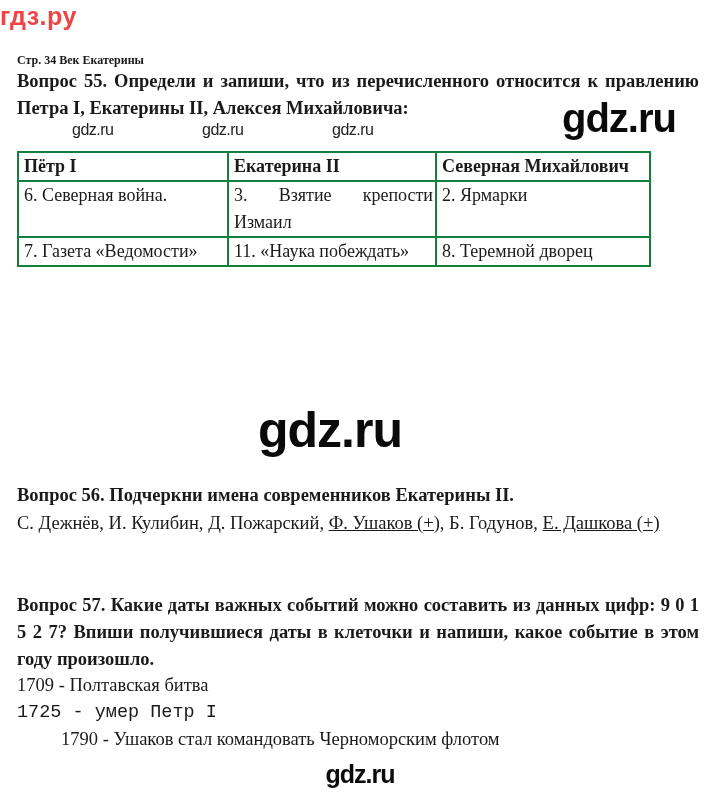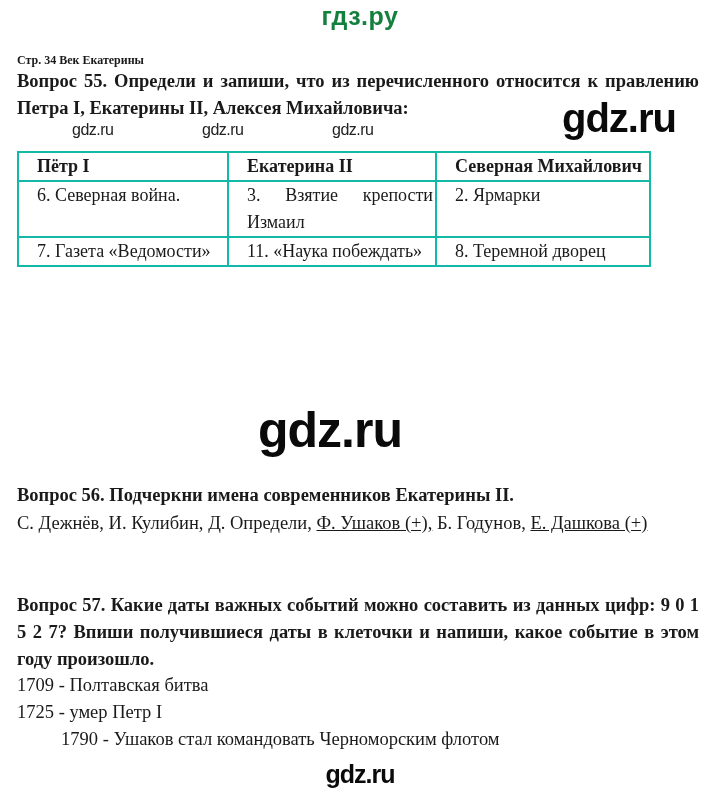--- a/index.html
+++ b/index.html
@@ -13,25 +13,25 @@
       position: relative;
       overflow: hidden;
       color: #1a1a1a;
       font-family: "Liberation Serif", serif;
     }
     .site-header {
       position: absolute;
       top: 2px;
       left: 0;
       width: 720px;
-      text-align: center;
+      text-align: left;
       font-family: "Liberation Sans", sans-serif;
       font-weight: bold;
       font-size: 25px;
-      color: #15803d;
+      color: #ef4444;
       letter-spacing: 0.5px;
     }
     .page-title {
       position: absolute;
       top: 53px;
       left: 17px;
       font-weight: bold;
       font-size: 12px;
     }
     .q-text {
@@ -71,22 +71,22 @@
       width: 632px;
       border-collapse: collapse;
       table-layout: fixed;
       font-size: 18px;
       line-height: 27px;
     }
     table.answers col.c1 { width: 210px; }
     table.answers col.c2 { width: 208px; }
     table.answers col.c3 { width: 214px; }
     table.answers th, table.answers td {
-      border: 2px solid #14b8a6;
-      padding: 0 2px 0 18px;
+      border: 2px solid #15803d;
+      padding: 0 2px 0 5px;
       vertical-align: top;
       text-align: justify;
       text-align-last: left;
     }
     table.answers th {
       font-weight: bold;
       text-align: left;
       height: 27px;
     }
     tr.r1 td { height: 54px; }
@@ -99,21 +99,21 @@
     .q56-body { top: 510px; font-weight: normal; }
     .q56-body u { text-decoration: underline; }
     .q57 { top: 592px; }
     .answer-line {
       position: absolute;
       left: 17px;
       font-size: 18.5px;
       line-height: 27px;
     }
     .a1 { top: 672px; }
-    .a2 { top: 699px; }
+    .a2 { top: 699px; font-family: Liberation Mono, monospace; }
     .a3 { top: 726px; margin-left: 44px; }
   </style>
 </head>
 <body>
 
 <div class="site-header">гдз.ру</div>
 
 <div class="page-title">Стр. 34 Век Екатерины</div>
 
 <div class="q-text bold q55">Вопрос 55. Определи и запиши, что из перечисленного относится к правлению Петра I, Екатерины II, Алексея Михайловича:</div>
@@ -150,21 +150,21 @@
   </tbody>
 </table>
 
 <div class="wm-big table">gdz.ru</div>
 
 <div class="q-text bold q56-title">Вопрос 56. Подчеркни имена современников Екатерины II.</div>
 
 <div class="q-text q56-body">
   <span>С. Дежнёв,</span>
   <span>И. Кулибин,</span>
-  <span>Д. Определи,</span>
+  <span>Д. Пожарский,</span>
   <u>Ф. Ушаков (+),</u>
   <span>Б. Годунов,</span>
   <u>Е. Дашкова (+)</u>
 </div>
 
 <div class="q-text bold q57">Вопрос 57. Какие даты важных событий можно составить из данных цифр: 9 0 1 5 2 7? Впиши получившиеся даты в клеточки и напиши, какое событие в этом году произошло.</div>
 
 <div class="answer-line a1">1709 - Полтавская битва</div>
 <div class="answer-line a2">1725 - умер Петр I</div>
 <div class="answer-line a3">1790 - Ушаков стал командовать Черноморским флотом</div>

